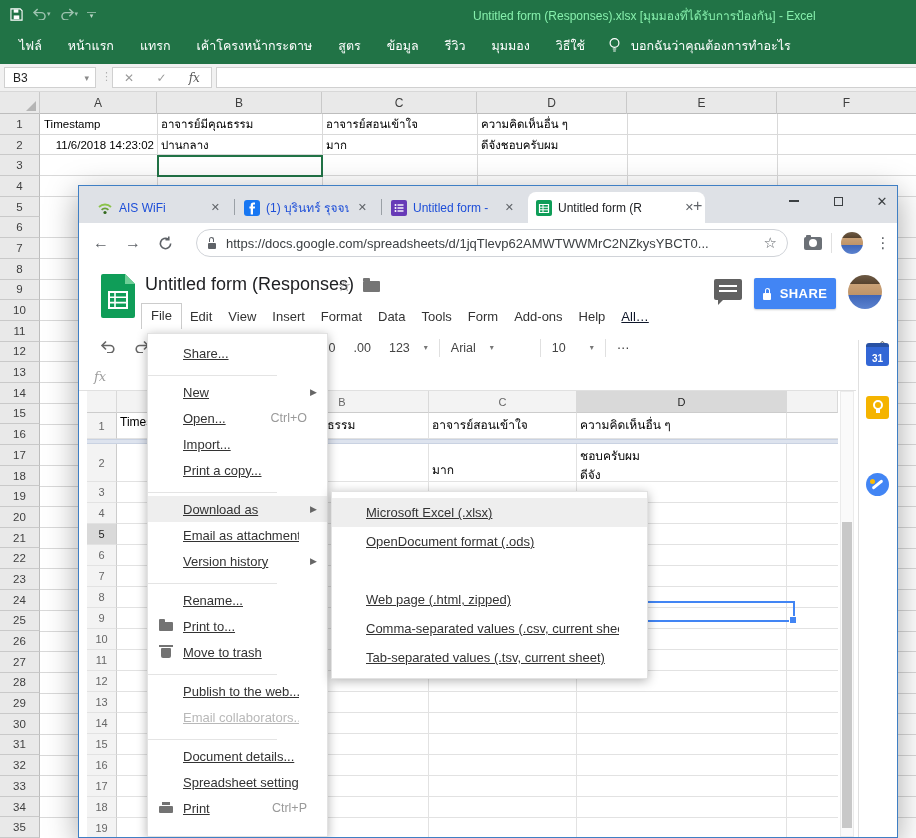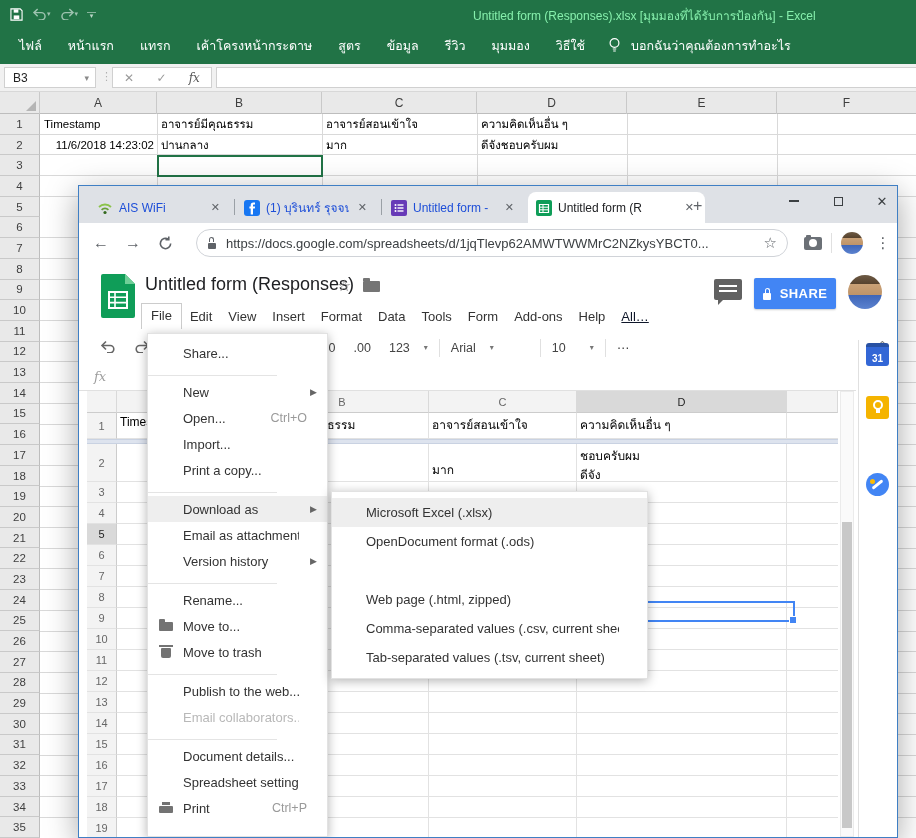--- a/index.html
+++ b/index.html
@@ -115,21 +115,21 @@
   .ic-tasks::before{content:"";position:absolute;left:5px;top:10px;width:13px;height:3px;background:#fff;transform:rotate(-40deg);border-radius:2px;}
   .ic-tasks::after{content:"";position:absolute;left:4px;top:6px;width:5px;height:5px;background:#fbbc04;border-radius:50%;}
   
   .gmenu{position:absolute;background:#fff;box-shadow:0 2px 10px rgba(0,0,0,.3);border:1px solid #e2e2e2;padding:6px 0;box-sizing:border-box;z-index:50;}
   .fm{left:68px;top:147px;width:181px;bottom:0;}
   .sm{left:252px;top:305px;width:317px;}
   .mi{height:26px;display:flex;align-items:center;padding-right:10px;font-size:13px;color:#333;cursor:pointer;position:relative;}
   .sm .mi{height:29px;justify-content:flex-end;}
   .mi .ico{width:35px;flex:0 0 35px;position:relative;height:100%;}
   .sm .mi .ico{width:34px;flex:0 0 34px;}
-  .mi .lbl{flex:1;white-space:nowrap;overflow:hidden;}
+  .mi .lbl{flex:1;white-space:nowrap;overflow:hidden;text-decoration:underline;}
   .mi .sc{color:#9a9a9a;font-size:12.5px;margin-left:8px;}
   .mi .arr{width:10px;color:#666;font-size:9px;visibility:hidden;text-align:right;}
   .mi.has-arrow .arr{visibility:visible;}
   .mi.hl{background:#eee;}
   .mi.disabled{color:#b8b8b8;}
   .mi.sep{height:13px;padding:0;cursor:default;}
   .mi.sep::before{content:"";display:block;width:100%;height:1px;background:#e4e4e4;margin-top:6px;}
   .mi.ic-folder .ico::before{content:"";position:absolute;left:11px;top:9px;width:14px;height:9px;background:#737373;border-radius:1px;}
   .mi.ic-folder .ico::after{content:"";position:absolute;left:11px;top:6px;width:6px;height:4px;background:#737373;border-radius:1px 1px 0 0;}
   .mi.ic-trash .ico::before{content:"";position:absolute;left:13px;top:9px;width:10px;height:10px;background:#737373;border-radius:1px 1px 2px 2px;}
@@ -676,21 +676,21 @@
         <span class="arr">▶</span>
       </div>
         <div class="mi">
         <span class="ico"></span>
         <span class="lbl">Rename...</span>
         <span class="sc"></span>
         <span class="arr">▶</span>
       </div>
         <div class="mi ic-folder">
         <span class="ico"></span>
-        <span class="lbl">Move to...</span>
+        <span class="lbl">Print to...</span>
         <span class="sc"></span>
         <span class="arr">▶</span>
       </div>
         <div class="mi ic-trash">
         <span class="ico"></span>
         <span class="lbl">Move to trash</span>
         <span class="sc"></span>
         <span class="arr">▶</span>
       </div>
         <div class="mi sep">

